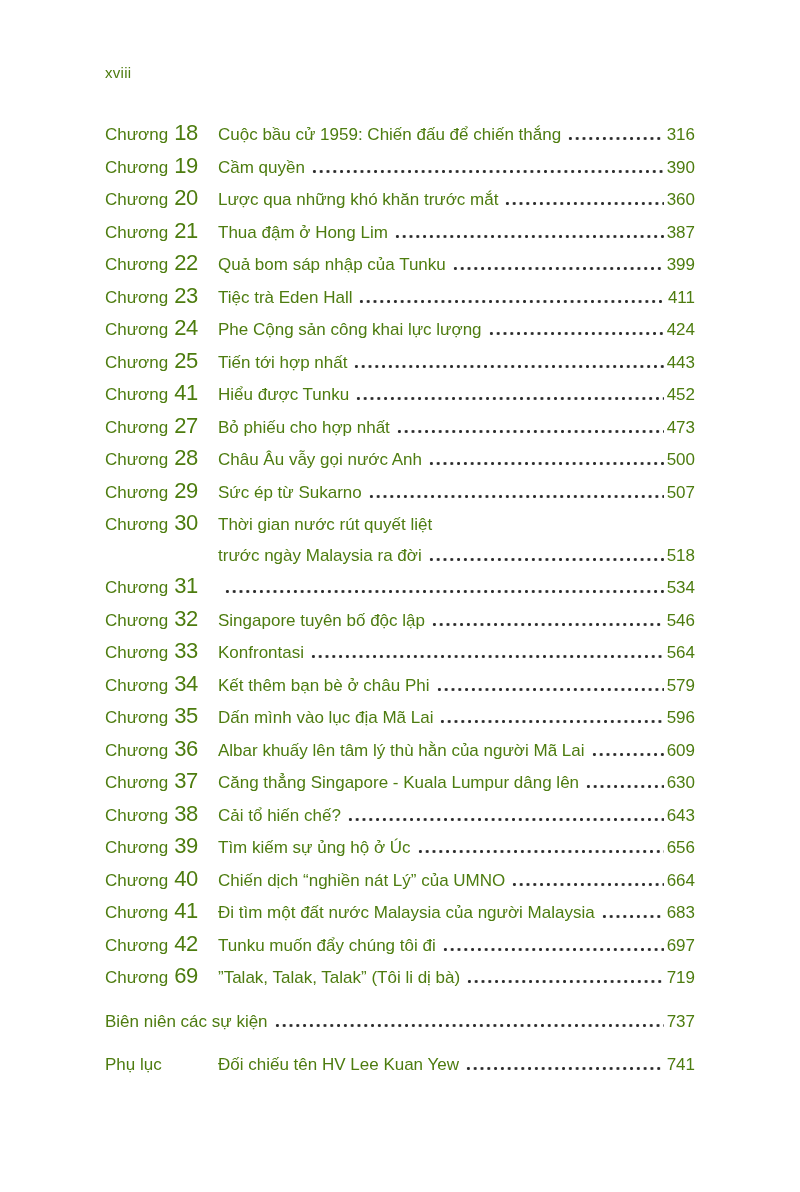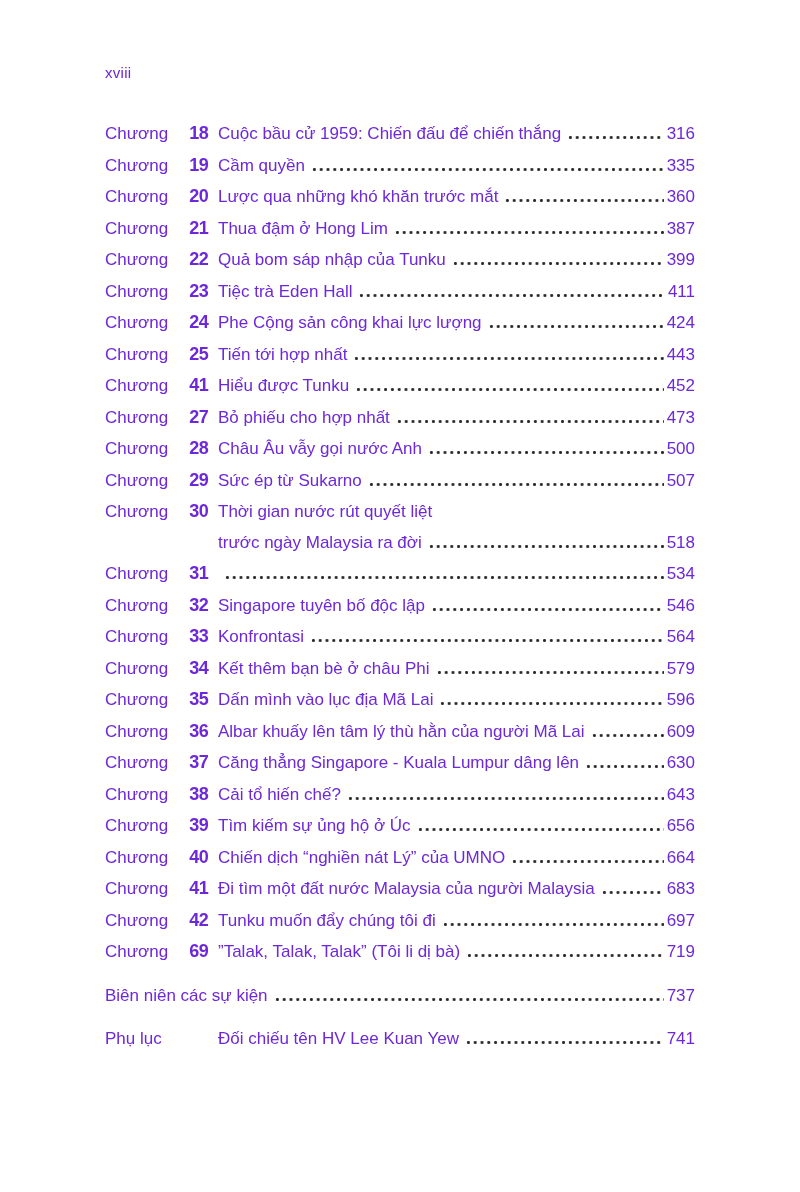--- a/index.html
+++ b/index.html
@@ -4,21 +4,21 @@
 <style>
   * { box-sizing: border-box; }
   html, body { margin: 0; padding: 0; background: #e8e8e8; }
   .page {
     width: 800px;
     height: 1192px;
     margin: 0 auto;
     background: #ffffff;
     padding: 64px 105px 0 105px;
     font-family: "Liberation Sans", sans-serif;
-    color: #6d28d9;
+    color: #4d7c0f;
     overflow: hidden;
   }
   .folio {
     font-size: 15px;
     line-height: 18px;
     margin-bottom: 36px;
     letter-spacing: 0.3px;
   }
   .toc { width: 100%; }
   .row {
@@ -28,23 +28,23 @@
     line-height: 30.5px;
   }
   .row.spaced { margin-top: 13px; }
   .label-col {
     flex: none;
     width: 113px;
   }
   .row.bold-label .chap-label { font-weight: normal; }
   .chap-label { font-size: 17px; }
   .chap-num {
-    font-size: 18px;
-    font-weight: bold;
-    margin-left: 21px;
+    font-size: 22px;
+    font-weight: normal;
+    margin-left: 6px;
     letter-spacing: -0.5px;
   }
   .chap-num:empty { display: none; }
   .entry-col { flex: 1; min-width: 0; }
   .line {
     display: flex;
     align-items: baseline;
   }
   .title { white-space: nowrap; flex: none; }
   .dots {
@@ -80,21 +80,21 @@
   </div>
 
   <div class="row">
     <div class="label-col">
       <span class="chap-label">Chương</span><span class="chap-num">19</span>
     </div>
     <div class="entry-col">
       <div class="line">
         <span class="title">Cầm quyền</span>
         <span class="dots"></span>
-        <span class="pg">335</span>
+        <span class="pg">390</span>
       </div>
     </div>
   </div>
 
   <div class="row">
     <div class="label-col">
       <span class="chap-label">Chương</span><span class="chap-num">20</span>
     </div>
     <div class="entry-col">
       <div class="line">

